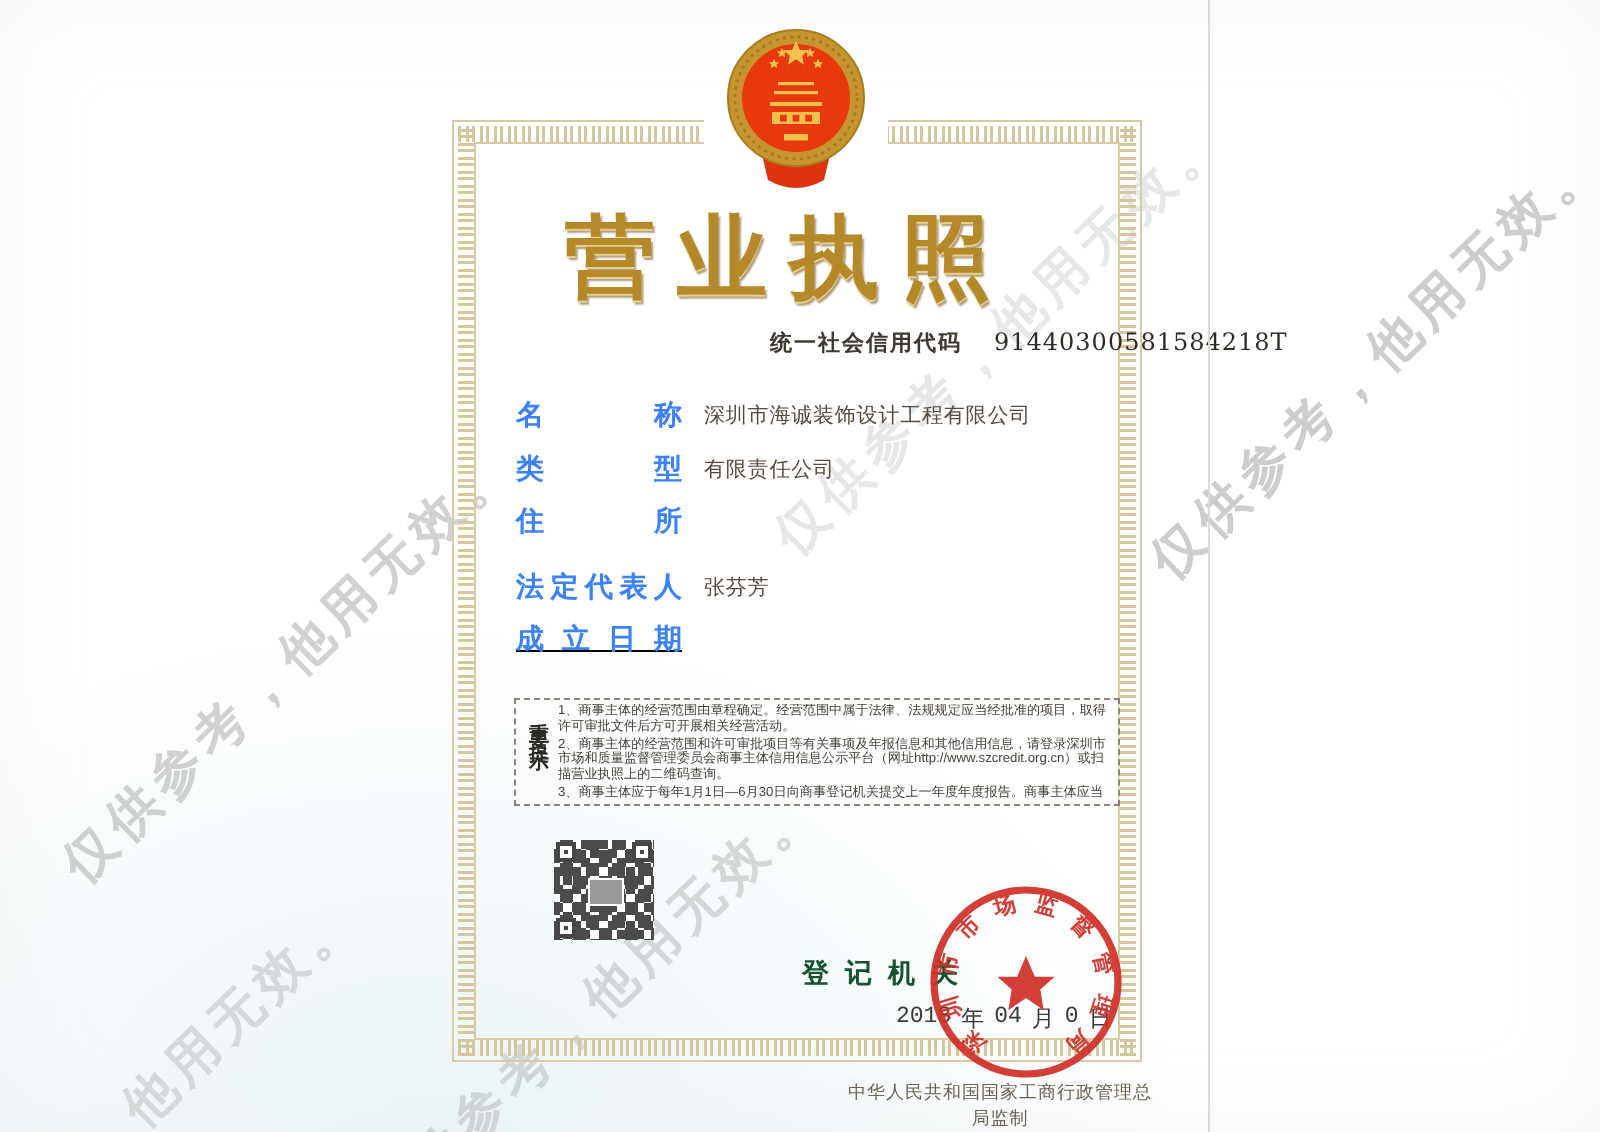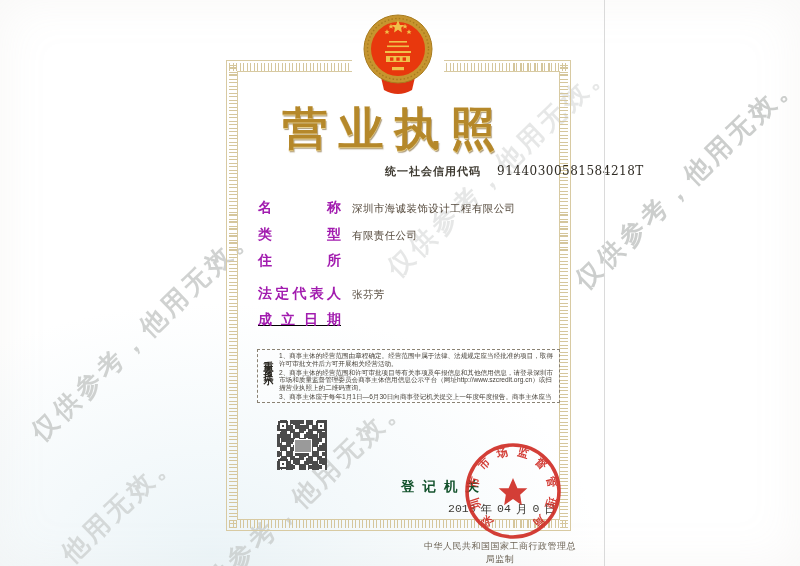--- a/index.html
+++ b/index.html
@@ -41,21 +41,21 @@
      text-shadow:0 1px 0 #e3c océ;
      text-shadow:0 1px 0 #e6cf8f,1px 2px 1px rgba(104,72,14,.55);}
   .code-line{position:absolute;left:385px;top:164px;display:flex;align-items:flex-start;gap:16px;}
   .code-label{font-size:11px;font-weight:bold;color:#3e3a31;letter-spacing:1px;}
   .code-value{font-size:12px;font-family:"DejaVu Serif","Liberation Serif",serif;
      color:#2f2b24;letter-spacing:.5px;}
 
   
   .fields{position:absolute;left:258px;top:199px;width:312px;}
   .f-row{position:absolute;left:0;display:flex;align-items:flex-start;}
-  .f-label{display:inline-block;width:83px;font-size:14px;font-weight:bold;color:#a21caf;
+  .f-label{display:inline-block;width:83px;font-size:14px;font-weight:bold;color:#3b82f6;
      text-align-last:justify;-moz-text-align-last:justify;text-justify:distribute;
      letter-spacing:0;line-height:17px;flex:none;}
   .f-value{margin-left:11px;display:inline-block;width:216px;font-size:10.5px;
      color:#564b3e;line-height:13.5px;padding-top:3px;letter-spacing:.4px;}
 
   
   .notice{position:absolute;left:257px;top:349px;width:303px;height:54px;
      border:1px dashed #8a8273;box-sizing:border-box;display:flex;gap:5px;
      padding:2px 4px;background:rgba(255,255,255,.3);}
   .notice-side{writing-mode:vertical-rl;text-orientation:upright;font-size:10px;

